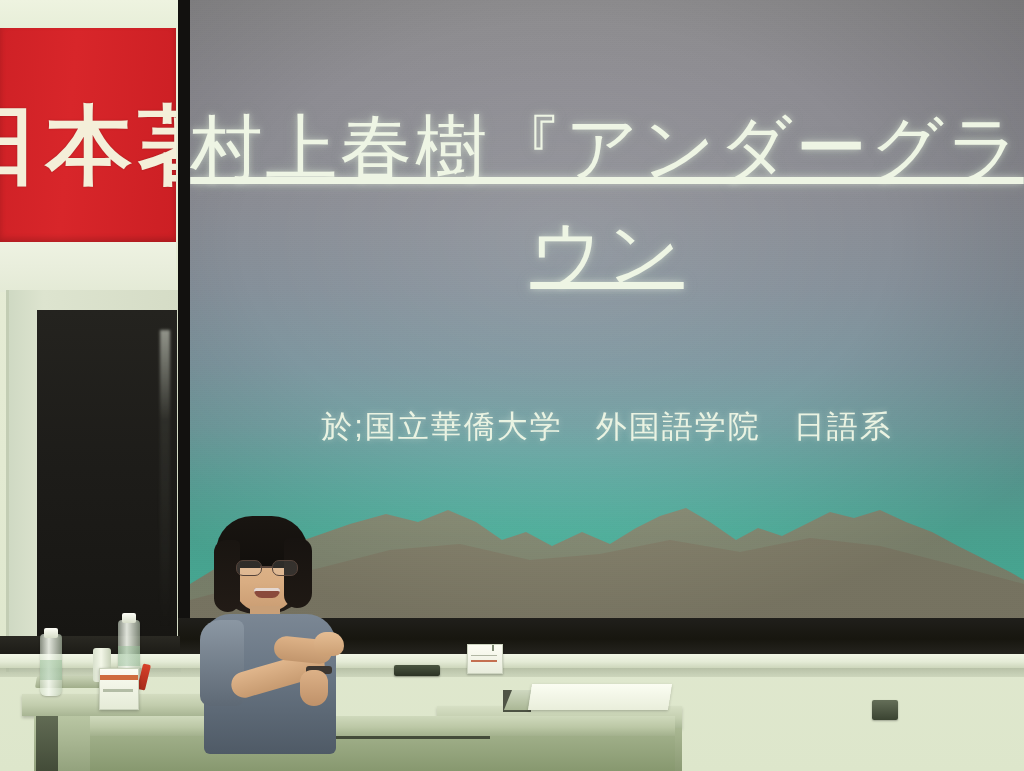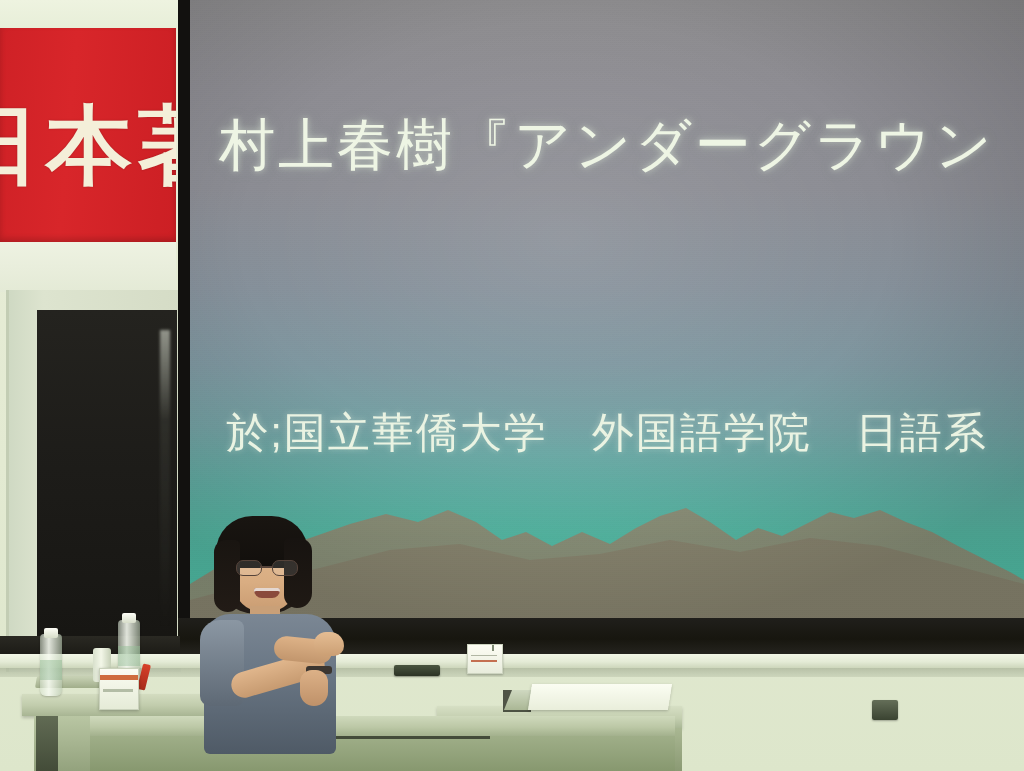--- a/index.html
+++ b/index.html
@@ -101,38 +101,39 @@
     position:absolute;left:0;bottom:0;width:100%;height:140px;
     pointer-events:none;
   }
 
   
   .slide-text{
     position:absolute;left:0;top:0;width:100%;height:100%;
     text-align:center;
   }
   .slide-title{
-    position:absolute;left:0;top:104px;width:100%;
-    font-size:56px;line-height:1.46;
+    position:absolute;left:0;top:96px;width:100%;
+    font-size:72px;line-height:1.46;
     letter-spacing:3px;
     color:#eef5e4;
     font-weight:500;
     text-shadow:0 0 6px rgba(245,255,235,.45), 0 0 14px rgba(200,230,200,.25);
+    text-decoration:underline;
   }
   .slide-subtitle{
     position:absolute;left:0;top:296px;width:100%;
     font-size:38px;line-height:1.2;
     letter-spacing:2px;
     color:#8ef08a;
     font-weight:500;
     text-shadow:0 0 7px rgba(130,240,130,.55), 0 0 16px rgba(110,220,120,.3);
   }
   .slide-venue{
     position:absolute;left:0;top:408px;width:100%;
-    font-size:42px;line-height:1.2;
+    font-size:31px;line-height:1.2;
     letter-spacing:2px;
     color:#eaf3e2;
     font-weight:500;
     text-shadow:0 0 6px rgba(240,250,235,.4);
   }
 
   
   .board-band{
     position:absolute;left:178px;top:618px;width:846px;height:38px;
     background:linear-gradient(180deg,#201f1b 0%,#17160f 55%,#262520 100%);

